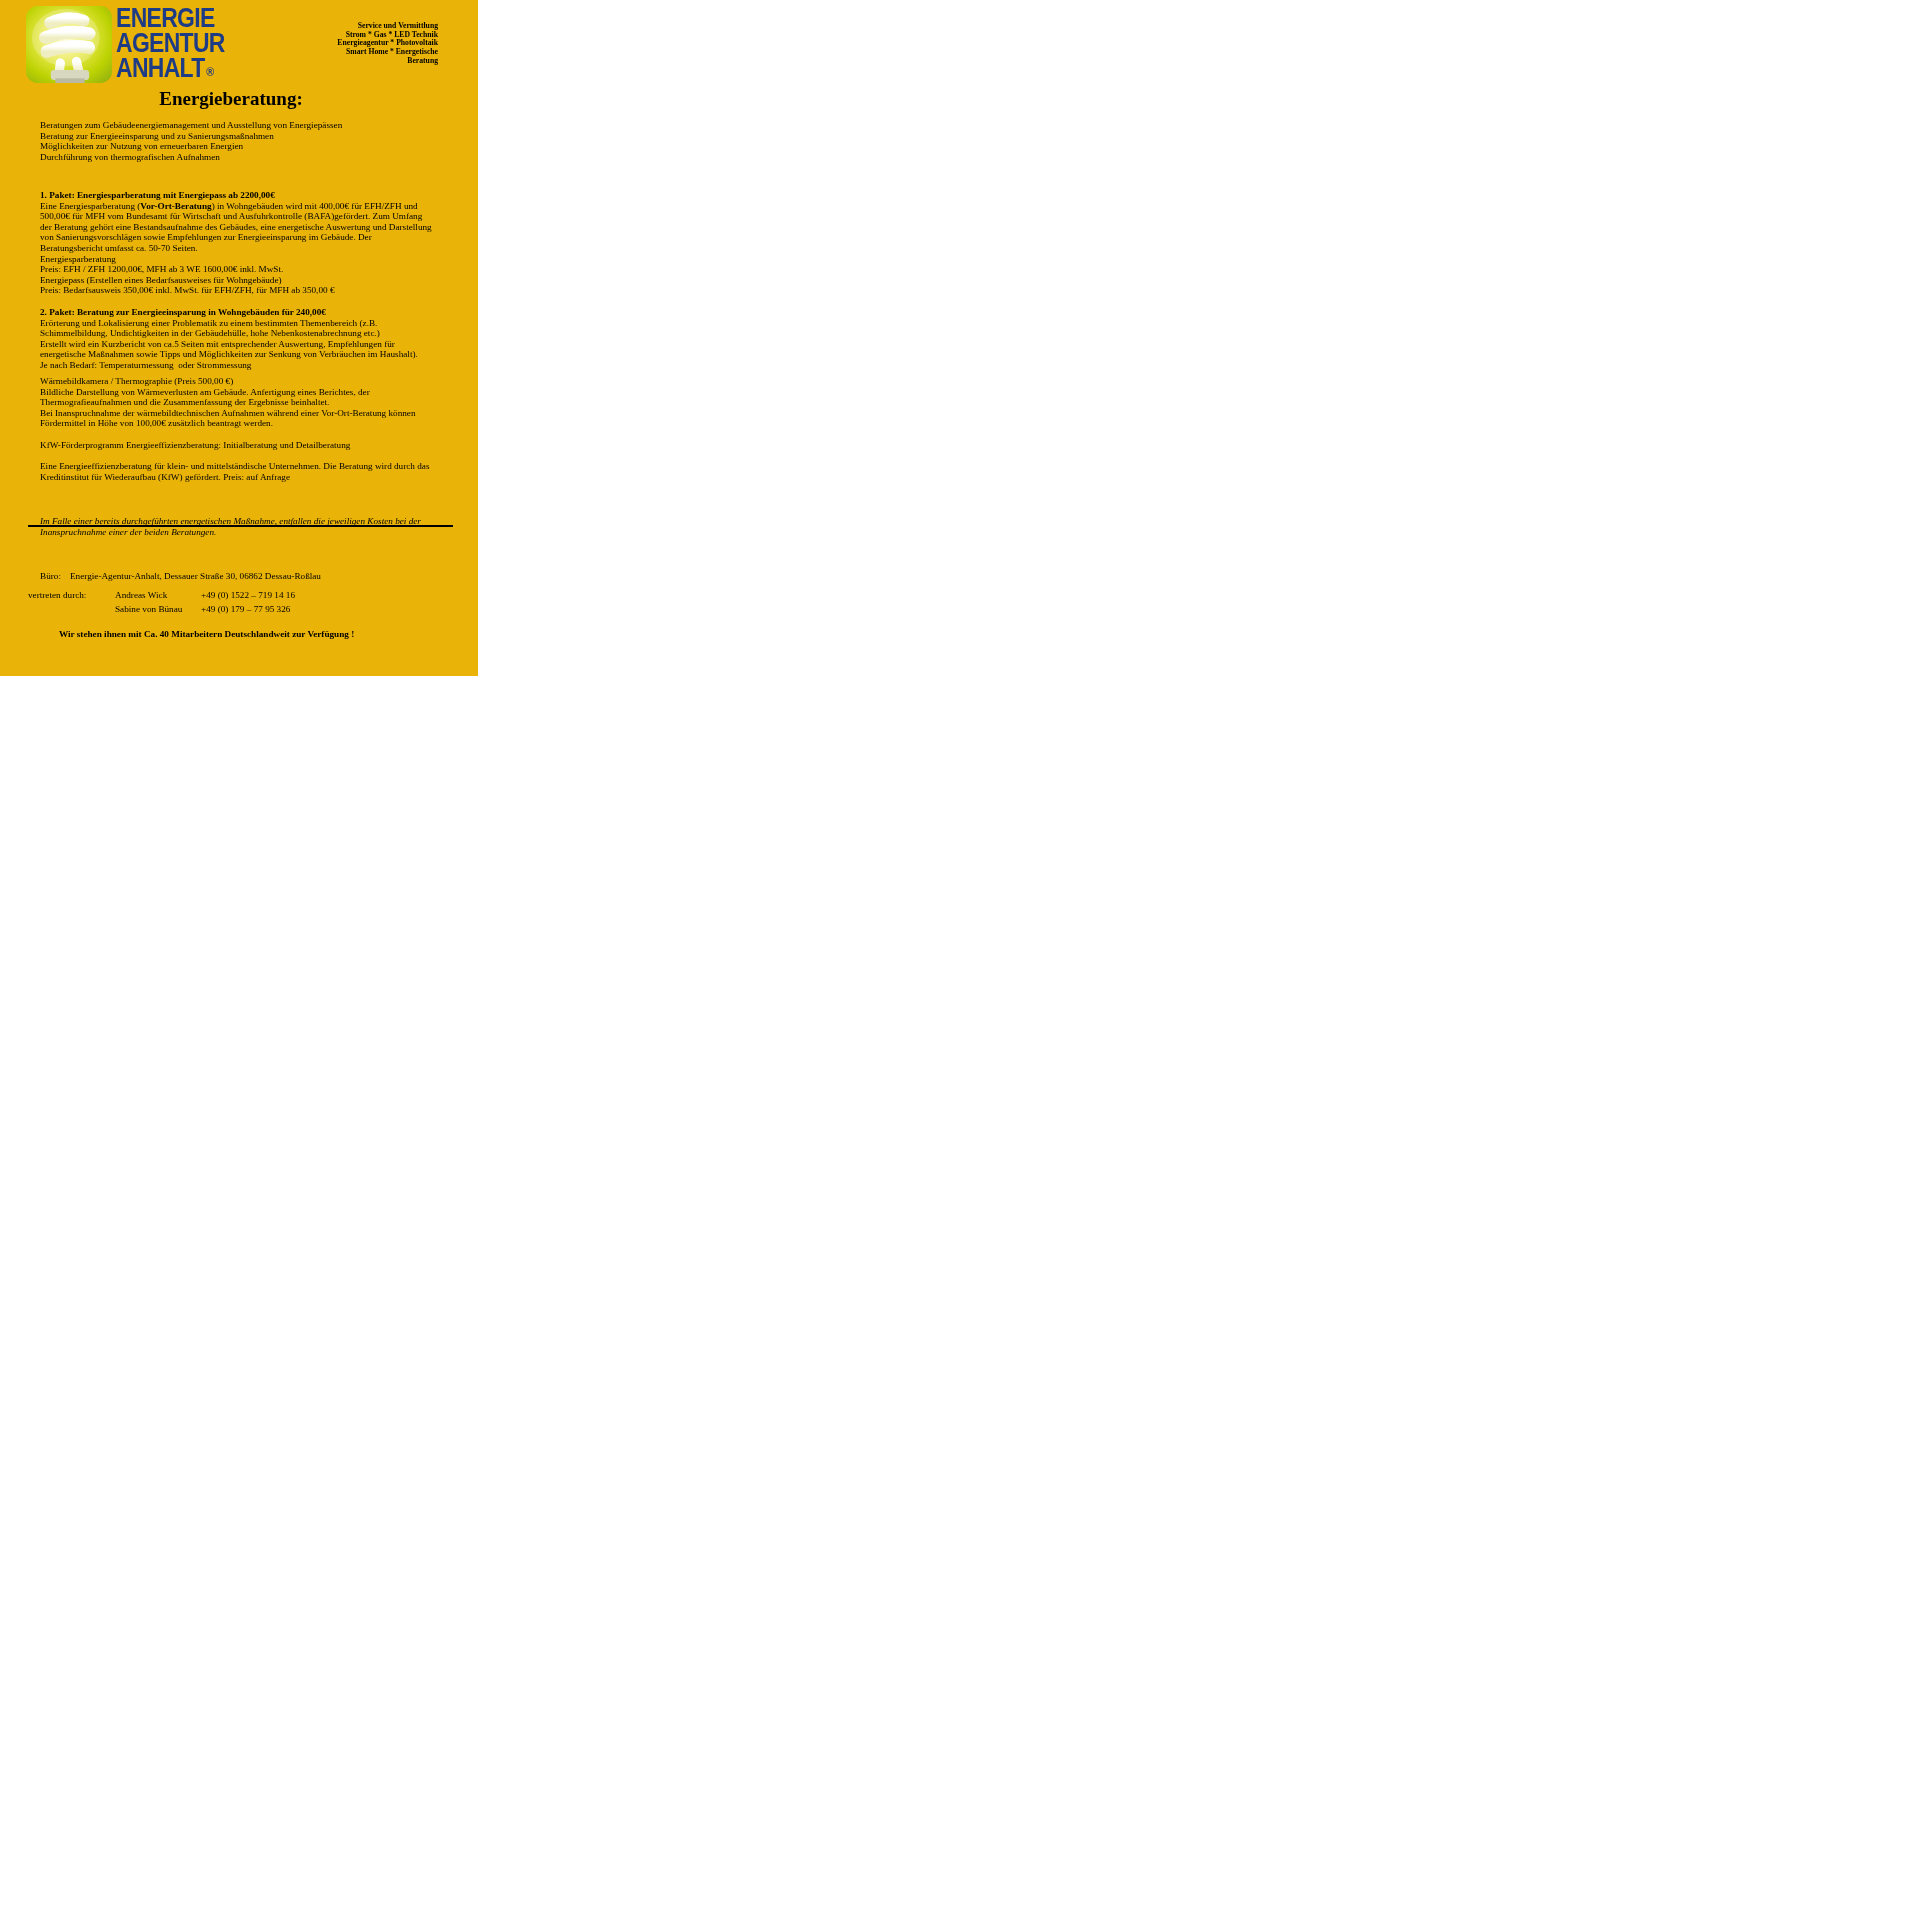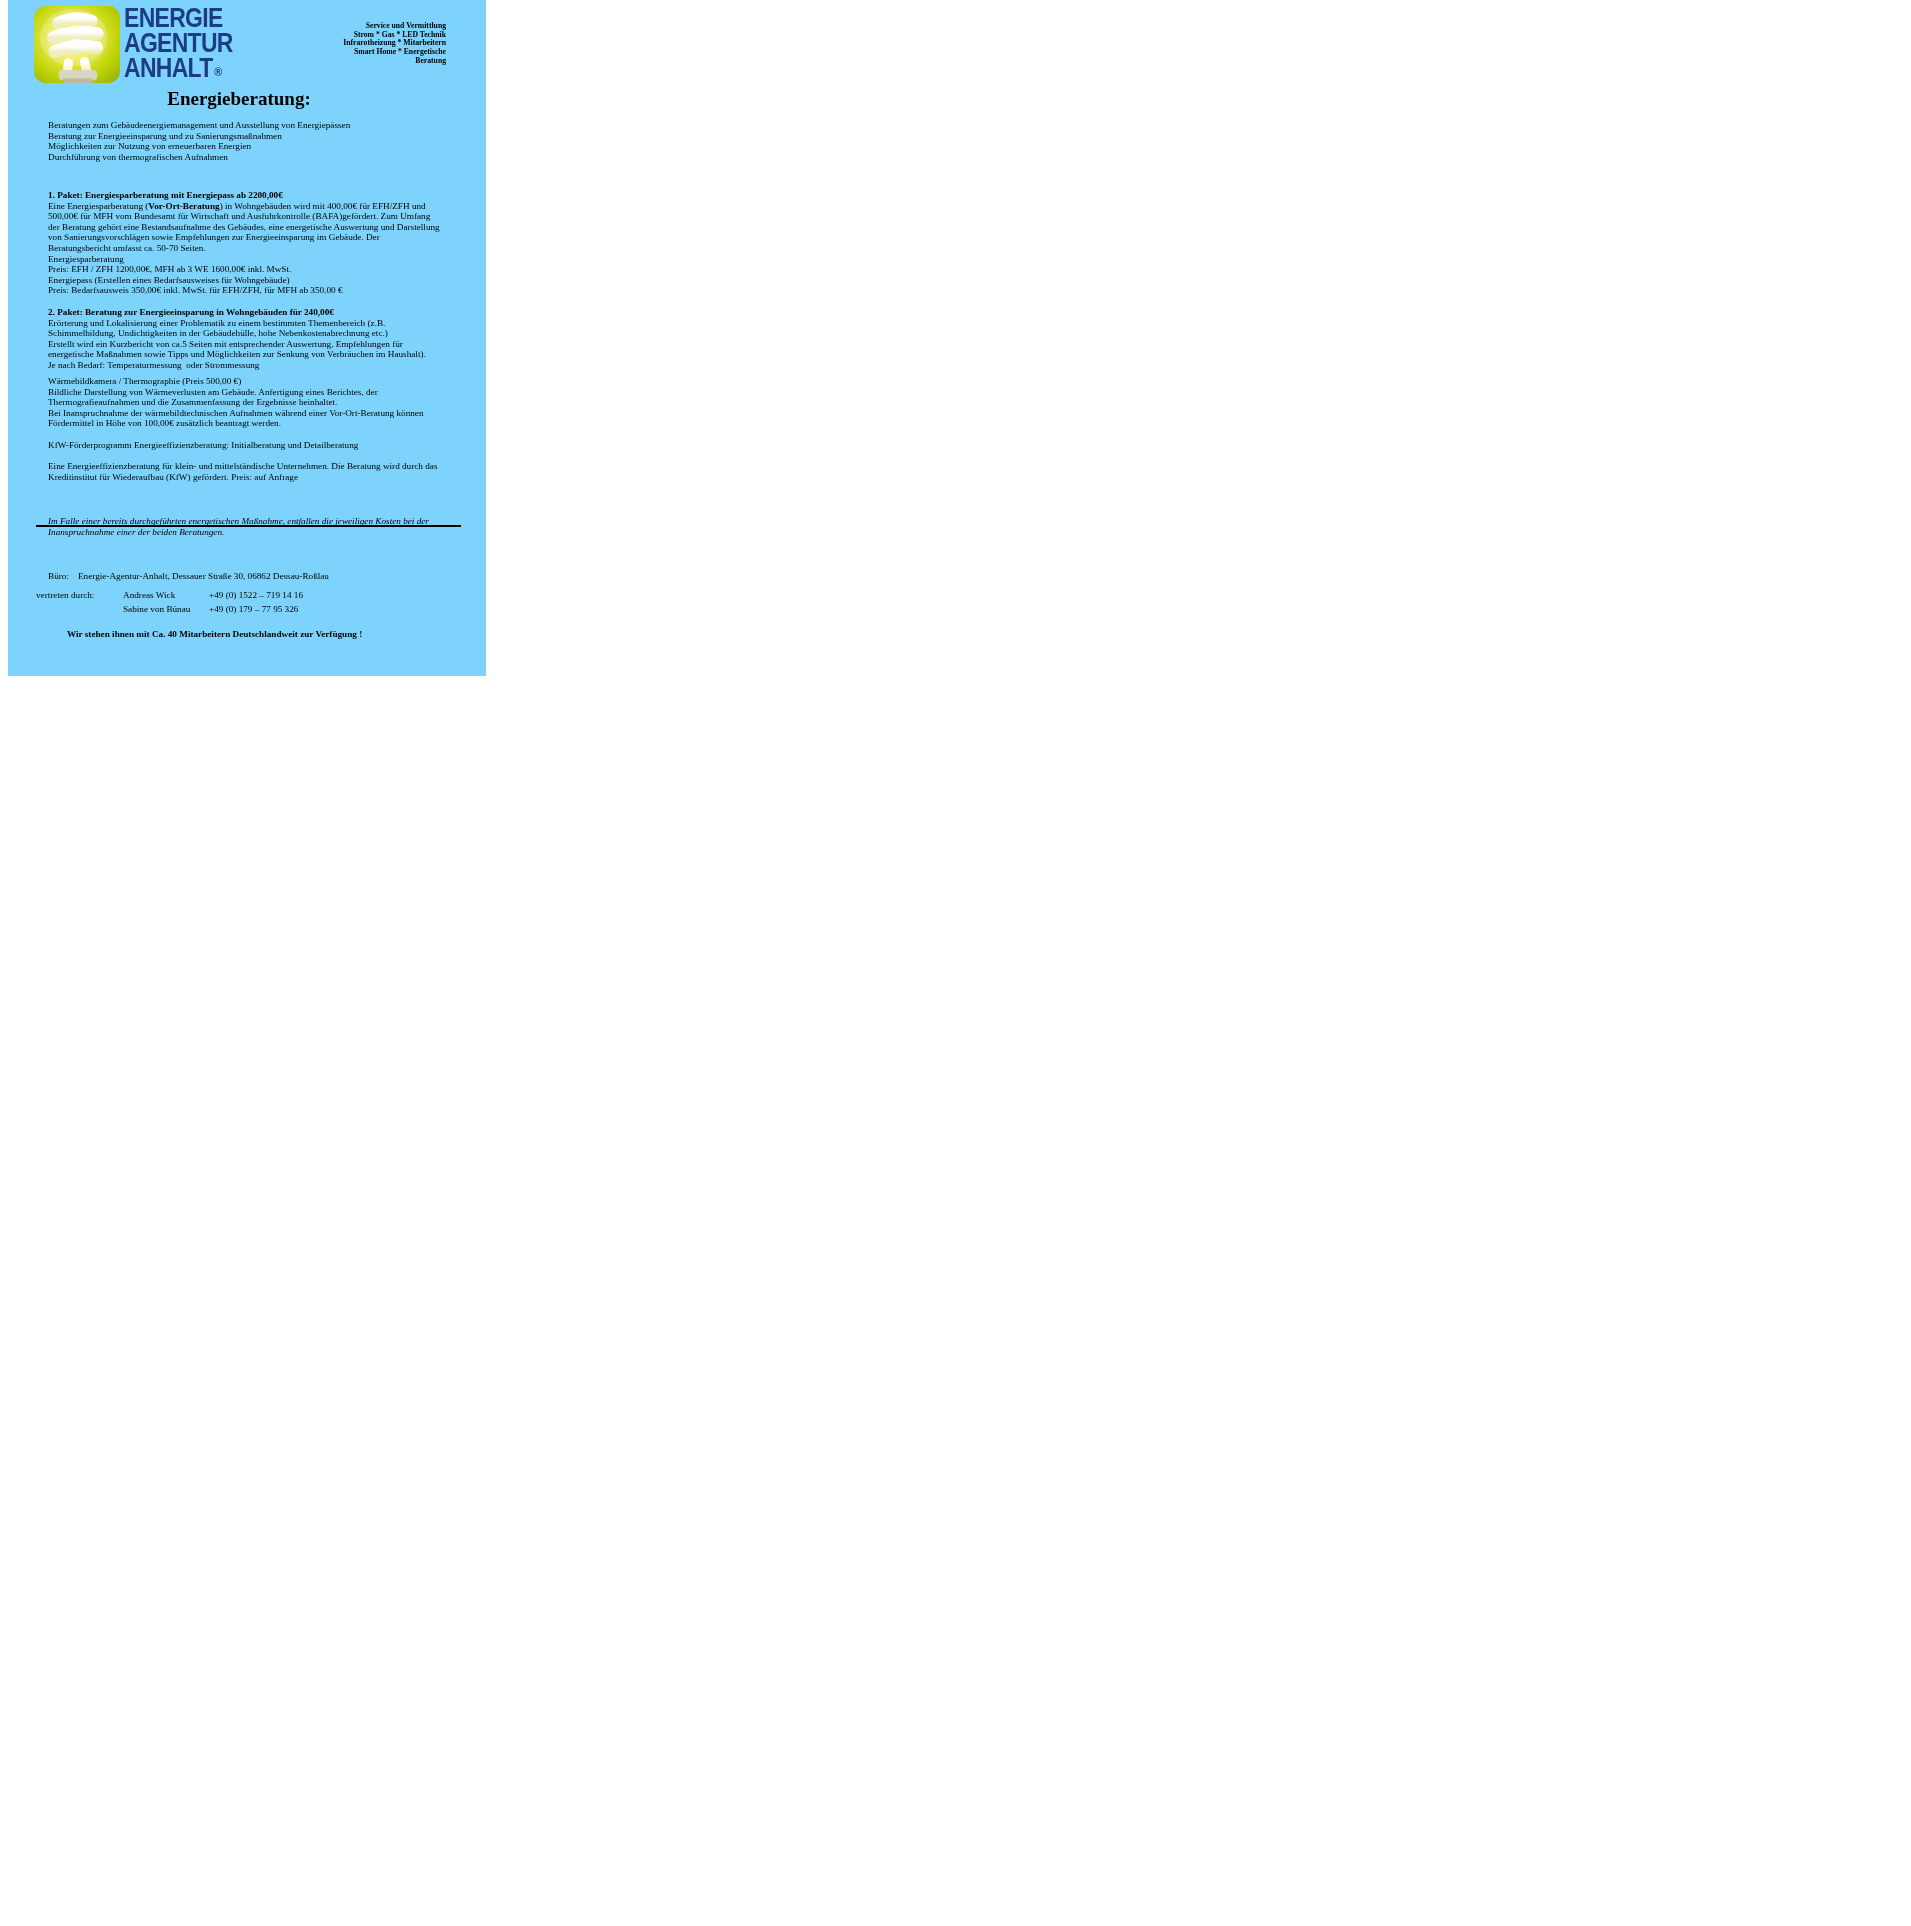--- a/index.html
+++ b/index.html
@@ -1,18 +1,18 @@
 <!DOCTYPE html>
 <html style="font-size:6.2px"><head>
 <meta charset="utf-8">
 <style>
   html,body { margin:0; padding:0; background:#ffffff; }
   .page {
-    position:relative; width:478px; height:676px; background:#7dd3fc;
-    font-family:"Liberation Serif","DejaVu Serif",serif; color:#000; overflow:hidden;margin-left:8px;
+    position:relative; width:478px; height:676px; background:#eab308;
+    font-family:"Liberation Serif","DejaVu Serif",serif; color:#000; overflow:hidden;
   }
   .block { position:absolute; }
   .line { white-space:pre; }
   .body-text { font-size:9.2px; line-height:10.6px; }
   .heading { font-weight:700; }
   .italic { font-style:italic; }
 
   
   .logo { position:absolute; left:26px; top:5.8px; display:flex; align-items:flex-start; }
   .bulb-wrap { width:86px; height:77px; }
@@ -87,21 +87,21 @@
     <div class="wordmark">
       <div>ENERGIE</div>
       <div>AGENTUR</div>
       <div><span>ANHALT</span><span class="reg">®</span></div>
     </div>
   </div>
 
   <div class="services">
     <div class="line">Service und Vermittlung</div>
     <div class="line">Strom * Gas * LED Technik</div>
-    <div class="line">Infrarotheizung * Mitarbeitern</div>
+    <div class="line">Energieagentur * Photovoltaik</div>
     <div class="line">Smart Home * Energetische</div>
     <div class="line">Beratung</div>
   </div>
 
   <h1 class="title">Energieberatung:</h1>
 
   <div class="block body-text" style="left:40px; top:120px;">
     <div class="line">Beratungen zum Gebäudeenergiemanagement und Ausstellung von Energiepässen</div>
     <div class="line">Beratung zur Energieeinsparung und zu Sanierungsmaßnahmen</div>
     <div class="line">Möglichkeiten zur Nutzung von erneuerbaren Energien</div>

